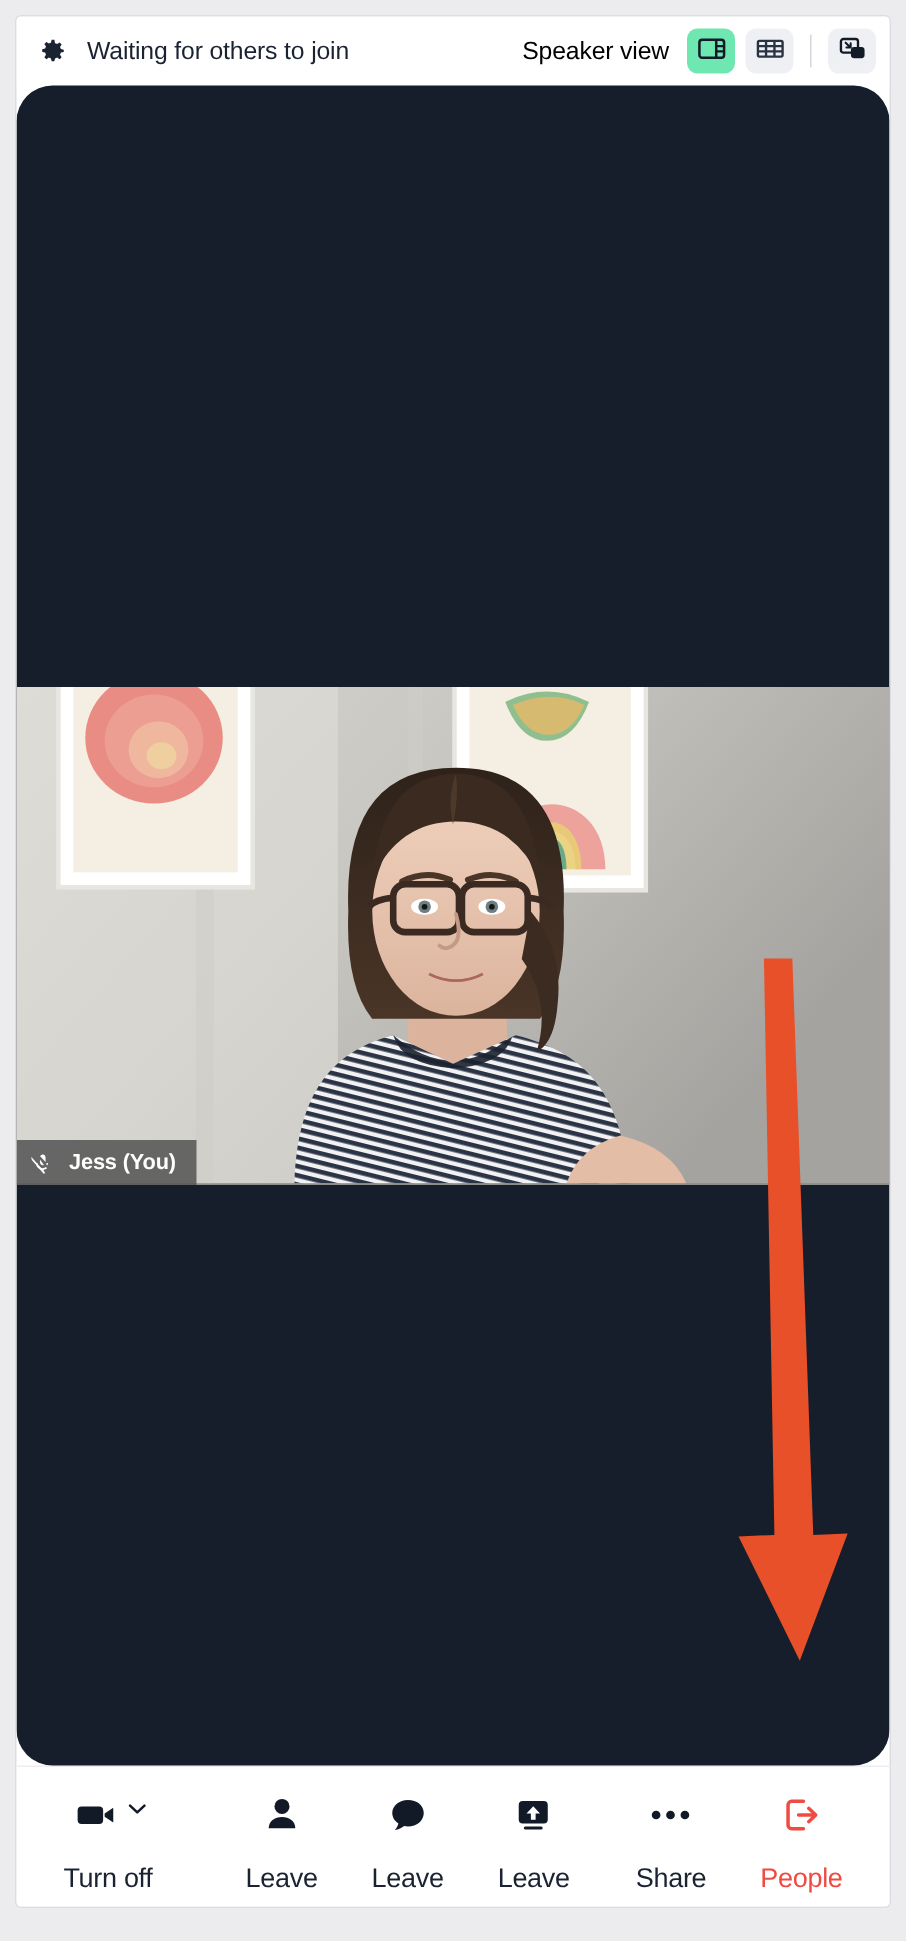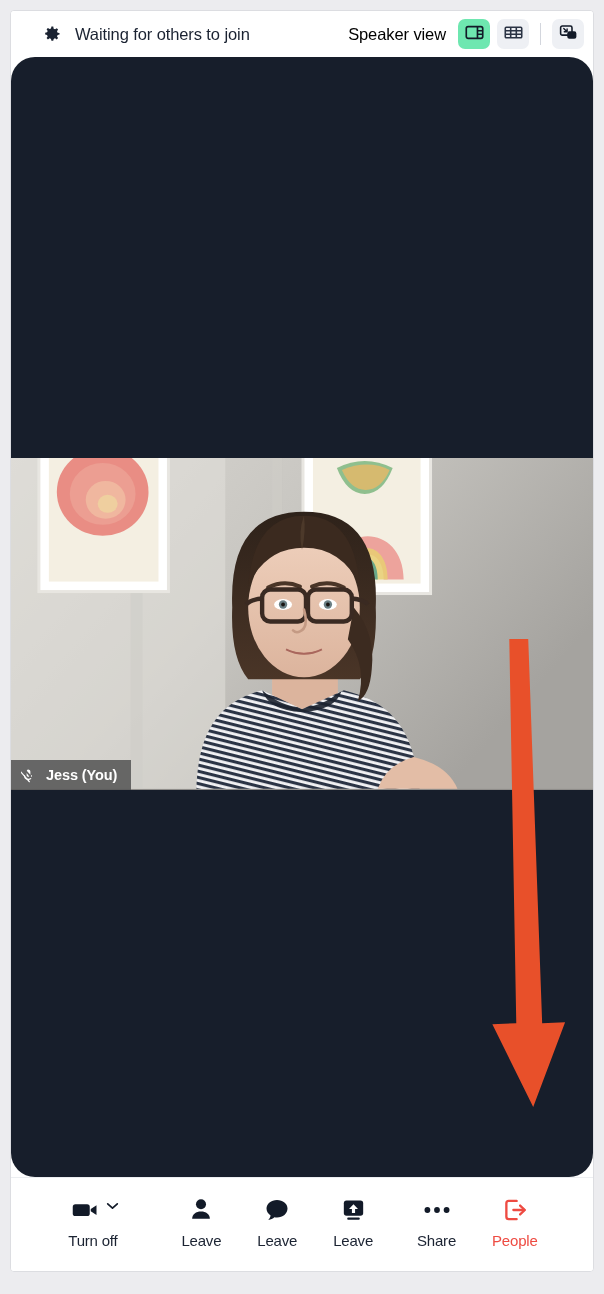--- a/index.html
+++ b/index.html
@@ -28,21 +28,21 @@
     flex-direction: column;
   }
 
   
   .header {
     height: 46px;
     flex: 0 0 46px;
     background: #ffffff;
     display: flex;
     align-items: center;
-    padding: 0 9px 0 31px;
+    padding: 0 9px 0 14px;
     position: relative;
   }
 
   .header-left {
     display: flex;
     align-items: center;
     gap: 13px;
   }
 
   .gear-icon { width: 20px; height: 20px; display: block; }
@@ -189,24 +189,24 @@
   .caret {
     width: 13px;
     height: 38px;
     display: flex;
     align-items: center;
     justify-content: center;
     margin-top: -4px;
   }
 
   .tb-label {
-    font-size: 15px;
+    font-size: 18px;
     color: #1b2332;
     letter-spacing: -0.2px;
-    margin-top: 1px;
+    margin-top: 11px;
     white-space: nowrap;
   }
   .tb-label.danger { color: #ee4b42; }
 
   .tb-spacer-sm { width: 26px; }
   .tb-spacer-md { width: 36px; }
   .tb-spacer-lg { width: 44px; }
 </style>
 </head>
 <body>

